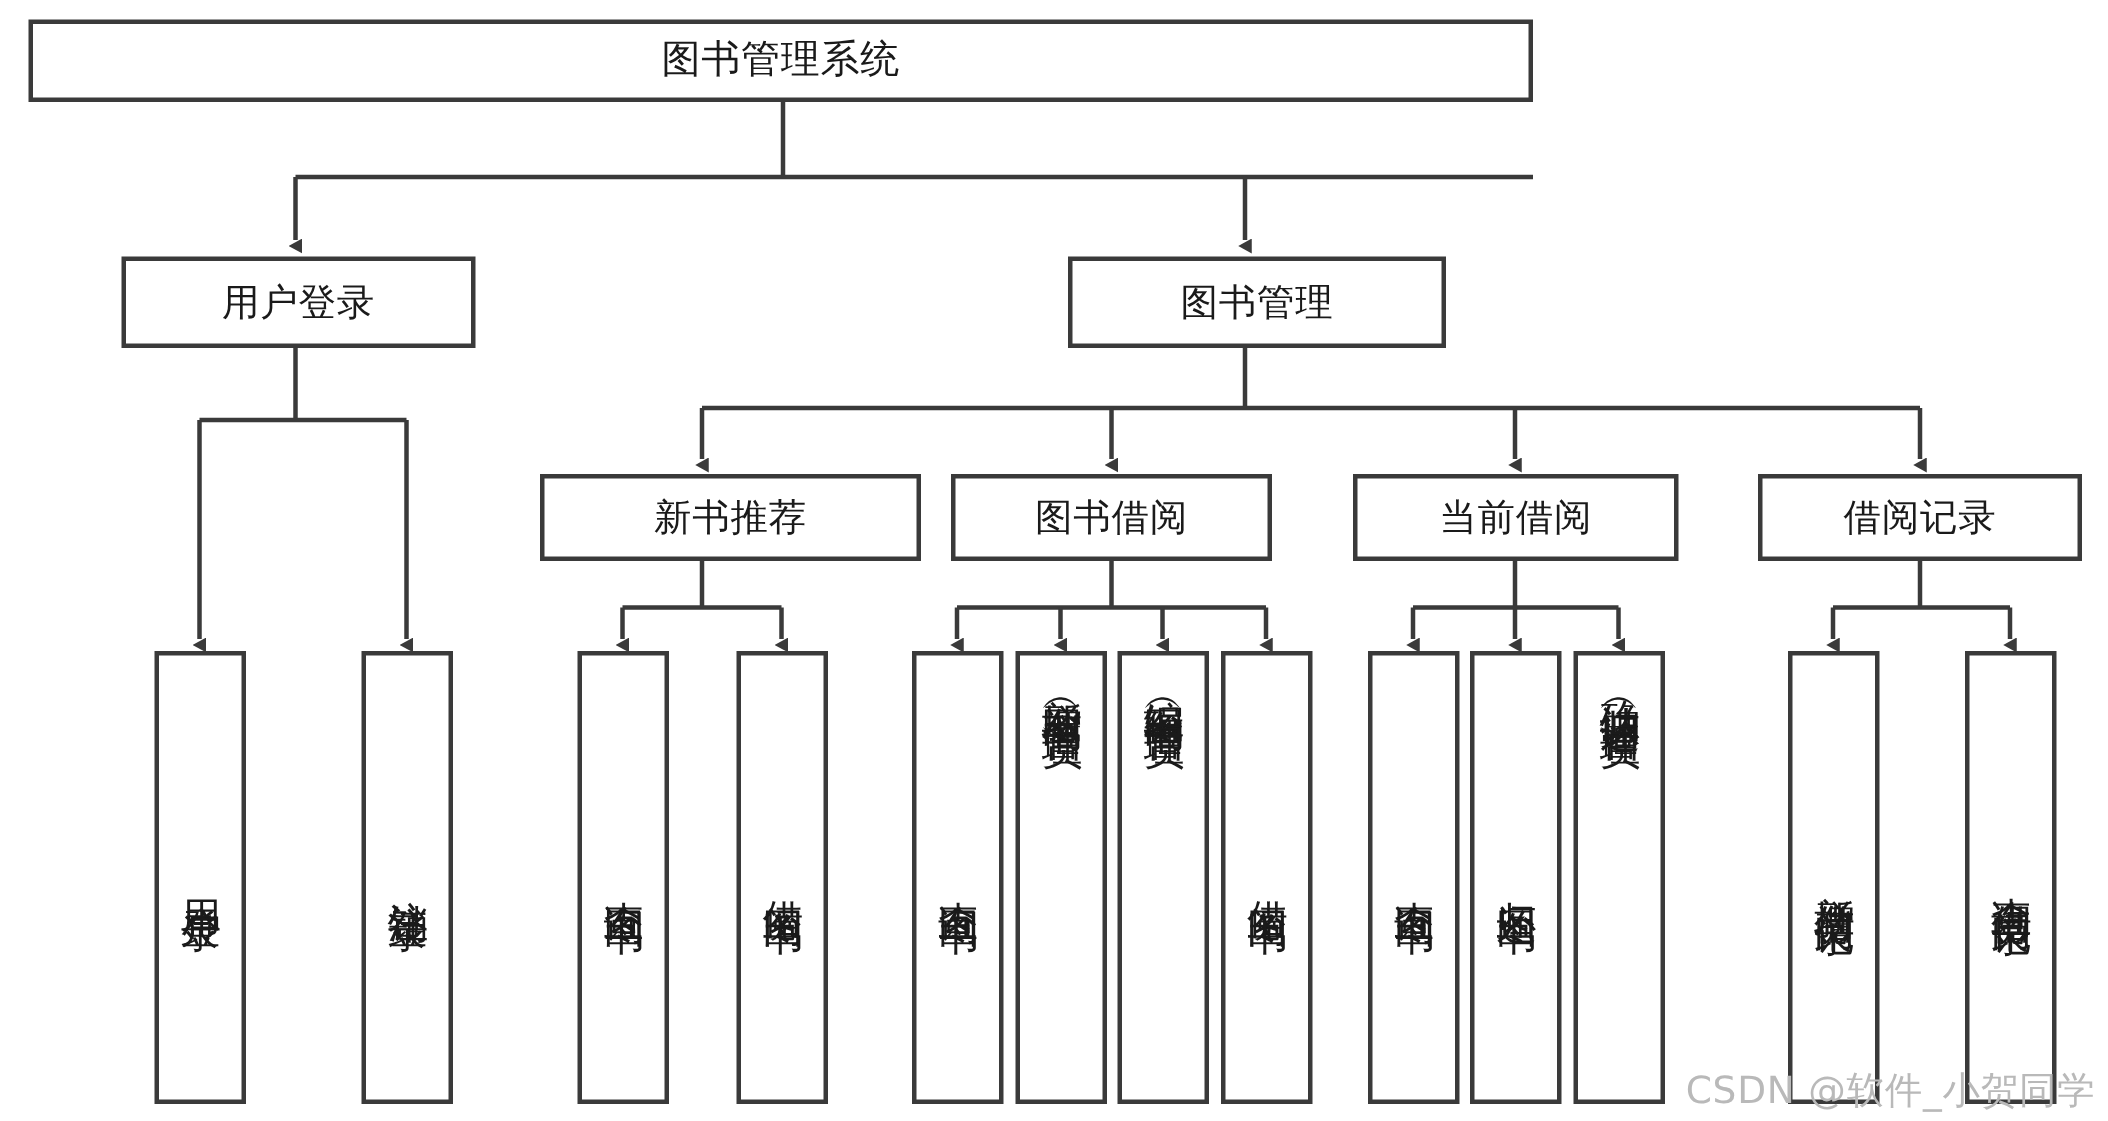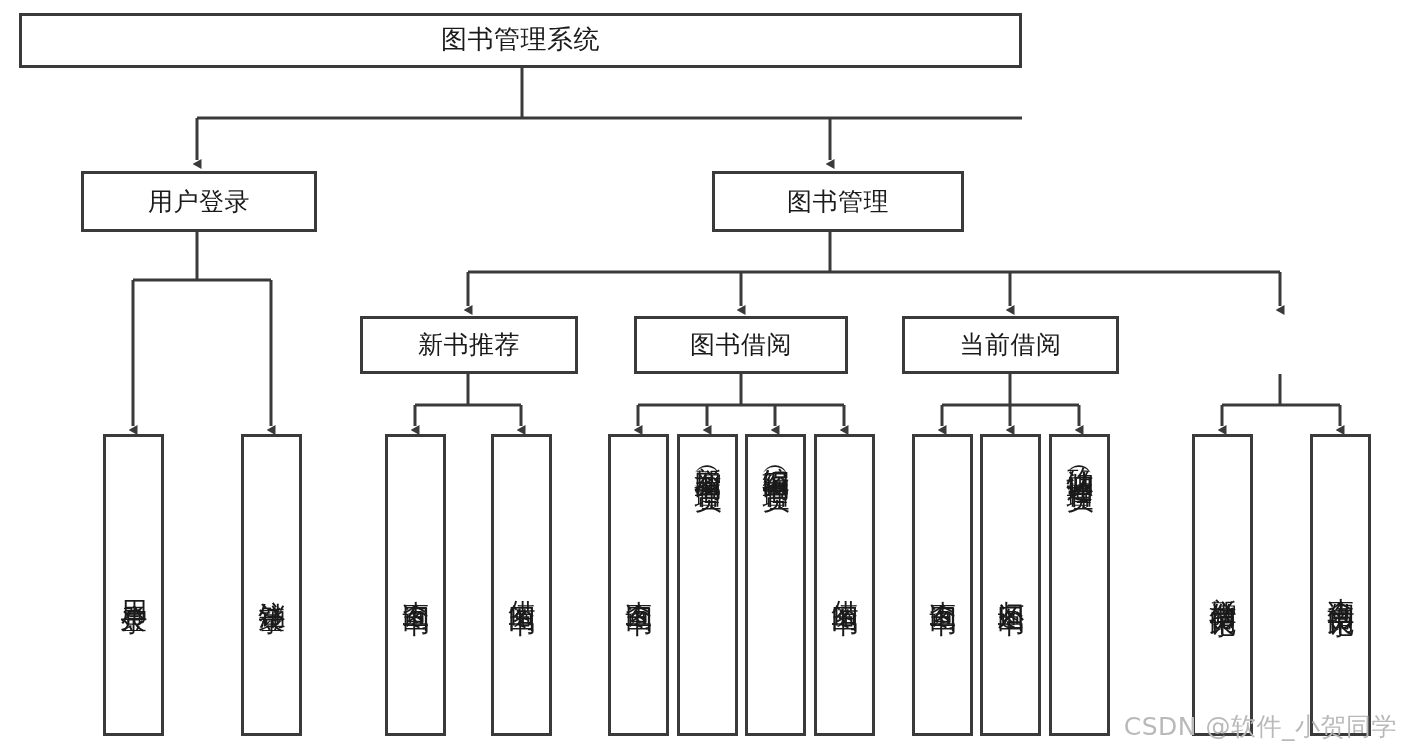--- a/index.html
+++ b/index.html
@@ -36,21 +36,20 @@
     display: flex;
     align-items: center;
     justify-content: center;
     color: #1a1a1a;
   }
   .node .node-label {
     display: block;
     text-align: center;
     line-height: 1.18;
     letter-spacing: 0.5px;
-    font-family: Liberation Serif, serif;
   }
   
   .node.horiz .node-label {
     font-size: 25px;
     white-space: nowrap;
   }
   .node.root .node-label {
     font-size: 26px;
   }
   
@@ -144,32 +143,35 @@
   </div>
 
   <div class="node horiz" style="left:81px; top:171px; width:236px; height:61px;">
     <span class="node-label">用户登录</span>
   </div>
 
   <div class="node horiz" style="left:712px; top:171px; width:252px; height:61px;">
     <span class="node-label">图书管理</span>
   </div>
 
-  <div class="node horiz" style="left:360px; top:316px; width:218px; height:58px;">
+  <div class="node horiz" style="left:360px; top:316px; width:254px; height:58px;">
     <span class="node-label">新书推荐</span>
   </div>
 
   <div class="node horiz" style="left:634px; top:316px; width:214px; height:58px;">
     <span class="node-label">图书借阅</span>
   </div>
 
   <div class="node horiz" style="left:902px; top:316px; width:217px; height:58px;">
     <span class="node-label">当前借阅</span>
   </div>
 
+  <div class="node horiz" style="left:1172px; top:316px; width:216px; height:58px;">
+    <span class="node-label">借阅记录</span>
+  </div>
 
   <div class="node vert centered" style="left:103px; top:434px; width:61px; height:302px;">
     <span class="node-label">用户登录</span>
   </div>
   <div class="node vert centered" style="left:241px; top:434px; width:61px; height:302px;">
     <span class="node-label">注销登录</span>
   </div>
 
   <div class="node vert centered" style="left:385px; top:434px; width:61px; height:302px;">
     <span class="node-label">查询图书</span>

